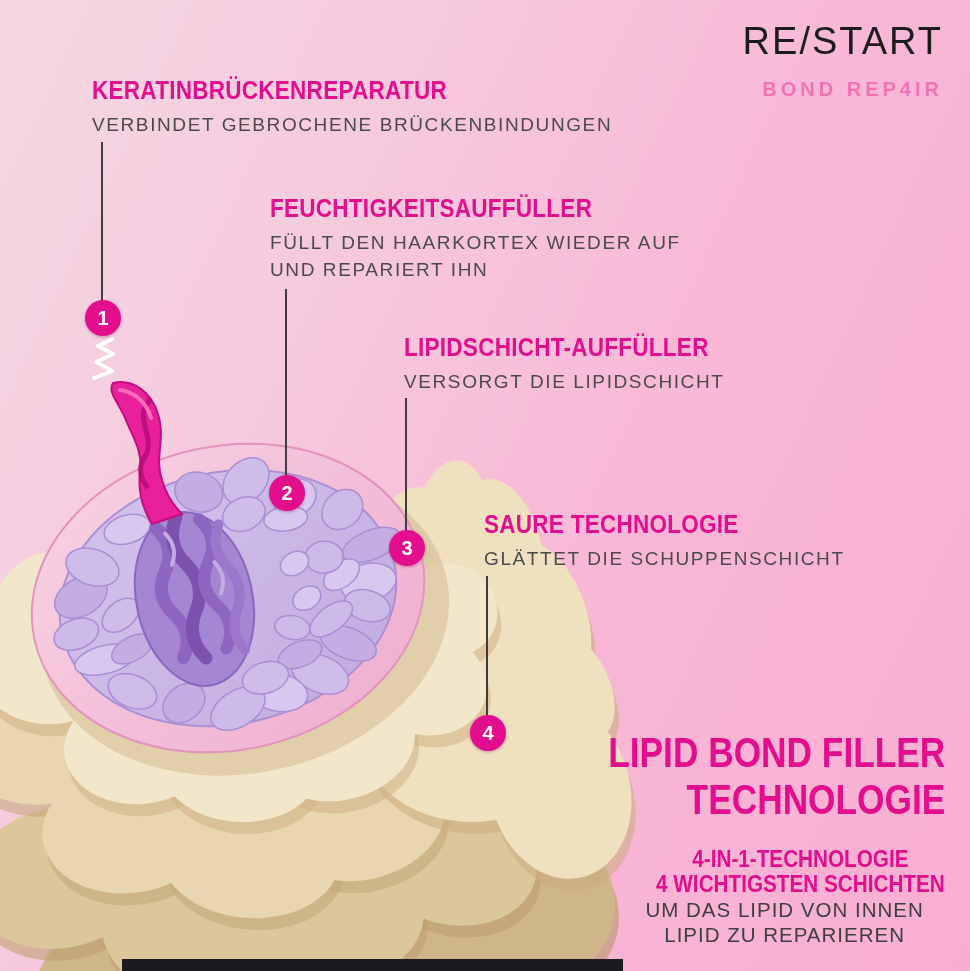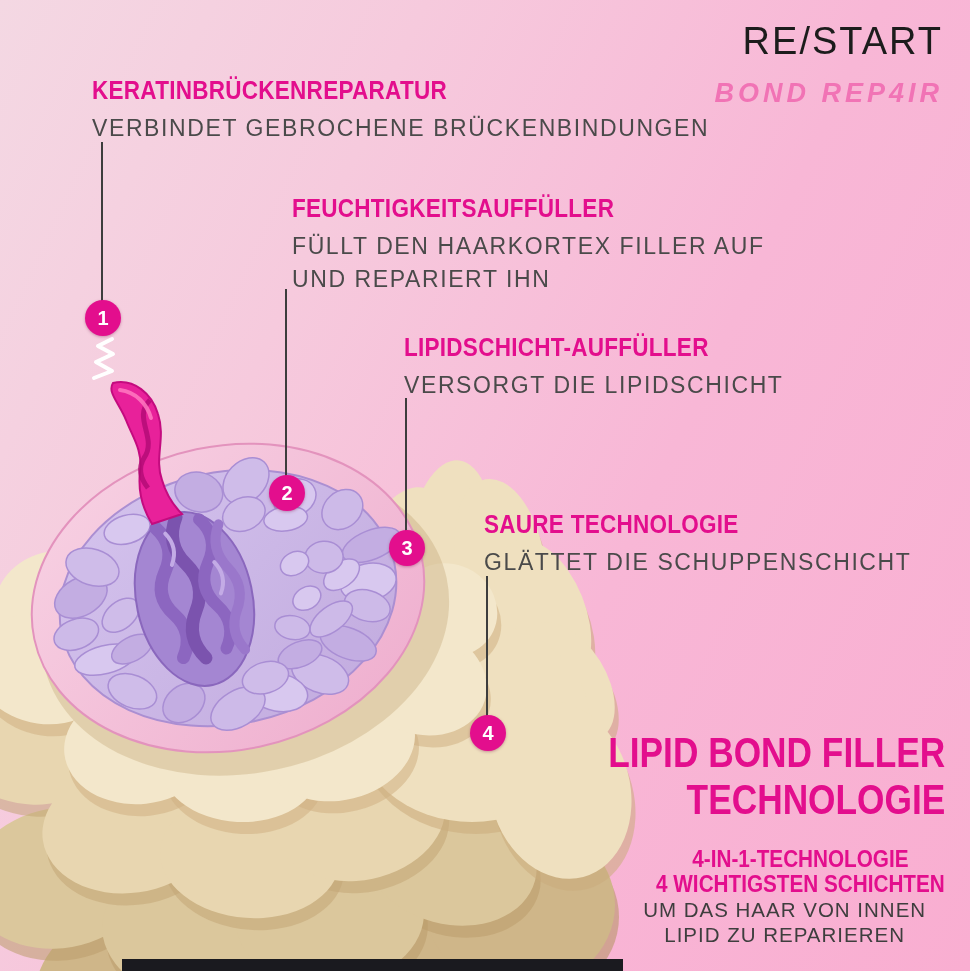--- a/index.html
+++ b/index.html
@@ -15,30 +15,30 @@
     background:var(--accent,#e30e8d);color:#fff;font-weight:700;font-size:20px;
     display:flex;align-items:center;justify-content:center;z-index:3;
     box-shadow:0 1px 3px rgba(120,10,70,.35);
   }
   .callout{position:absolute;z-index:3;}
   .callout-title{
     font-size:25px;font-weight:700;color:var(--accent,#e30e8d);
     letter-spacing:.3px;transform:scaleX(.9);transform-origin:left top;white-space:nowrap;
   }
   .callout-desc{
-    margin-top:7px;font-size:23px;color:#4a4a4a;letter-spacing:1.6px;
+    margin-top:7px;font-size:19px;color:#4a4a4a;letter-spacing:1.6px;
     line-height:1.42;white-space:pre-line;font-weight:400;
   }
   .logo{
     position:absolute;top:20px;right:27px;font-size:38px;letter-spacing:2px;
     color:var(--logo,#1c1c1c);z-index:3;font-weight:400;white-space:nowrap;
   }
   .brand-sub{
-    position:absolute;top:78px;right:27px;font-size:27px;letter-spacing:4px;
-    color:var(--brandPink,#f173b5);font-weight:600;z-index:3;white-space:nowrap;font-style:italic;
+    position:absolute;top:78px;right:27px;font-size:20px;letter-spacing:4px;
+    color:var(--brandPink,#f173b5);font-weight:600;z-index:3;white-space:nowrap;
   }
   .headline{
     position:absolute;top:729px;right:25px;z-index:3;text-align:right;
     color:var(--accent,#e30e8d);font-weight:700;font-size:42px;line-height:47px;
     transform:scaleX(.84);transform-origin:right top;white-space:nowrap;
   }
   .details{position:absolute;top:847px;right:25px;z-index:3;text-align:center;line-height:25px;}
   .d-accent{
     color:var(--accent,#e30e8d);font-weight:700;font-size:23px;
     transform:scaleX(.9);transform-origin:right center;white-space:nowrap;
@@ -196,23 +196,23 @@
     <polyline points="94,378 112,371 96,362 113,354 98,346 112,339" fill="none" stroke="#ffffff" stroke-width="4" stroke-linecap="round" stroke-linejoin="round"></polyline>
   </svg>
 
   <div class="logo">RE/START</div>
   <div class="brand-sub">BOND REP4IR</div>
 
   <div class="callout" style="left:92px;top:76px">
     <div class="callout-title">KERATINBRÜCKENREPARATUR</div>
     <div class="callout-desc">VERBINDET GEBROCHENE BRÜCKENBINDUNGEN</div>
   </div>
-  <div class="callout" style="left:292px;top:194px">
+  <div class="callout" style="left:270px;top:194px">
     <div class="callout-title">FEUCHTIGKEITSAUFFÜLLER</div>
-    <div class="callout-desc">FÜLLT DEN HAARKORTEX FILLER AUF
+    <div class="callout-desc">FÜLLT DEN HAARKORTEX WIEDER AUF
 UND REPARIERT IHN</div>
   </div>
   <div class="callout" style="left:404px;top:333px">
     <div class="callout-title">LIPIDSCHICHT-AUFFÜLLER</div>
     <div class="callout-desc">VERSORGT DIE LIPIDSCHICHT</div>
   </div>
   <div class="callout" style="left:484px;top:510px">
     <div class="callout-title">SAURE TECHNOLOGIE</div>
     <div class="callout-desc">GLÄTTET DIE SCHUPPENSCHICHT</div>
   </div>
@@ -228,18 +228,18 @@
   <div class="badge" style="left:470px;top:715px">4</div>
 
   <div class="headline">
     <div>LIPID BOND FILLER</div>
     <div>TECHNOLOGIE</div>
   </div>
 
   <div class="details">
     <div class="d-accent">4-IN-1-TECHNOLOGIE</div>
     <div class="d-accent">4 WICHTIGSTEN SCHICHTEN</div>
-    <div class="d-dark">UM DAS HAAR VON INNEN</div>
+    <div class="d-dark">UM DAS LIPID VON INNEN</div>
     <div class="d-dark">LIPID ZU REPARIEREN</div>
   </div>
 
   <div class="strip"></div>
 </div>
 
 </body></html>

